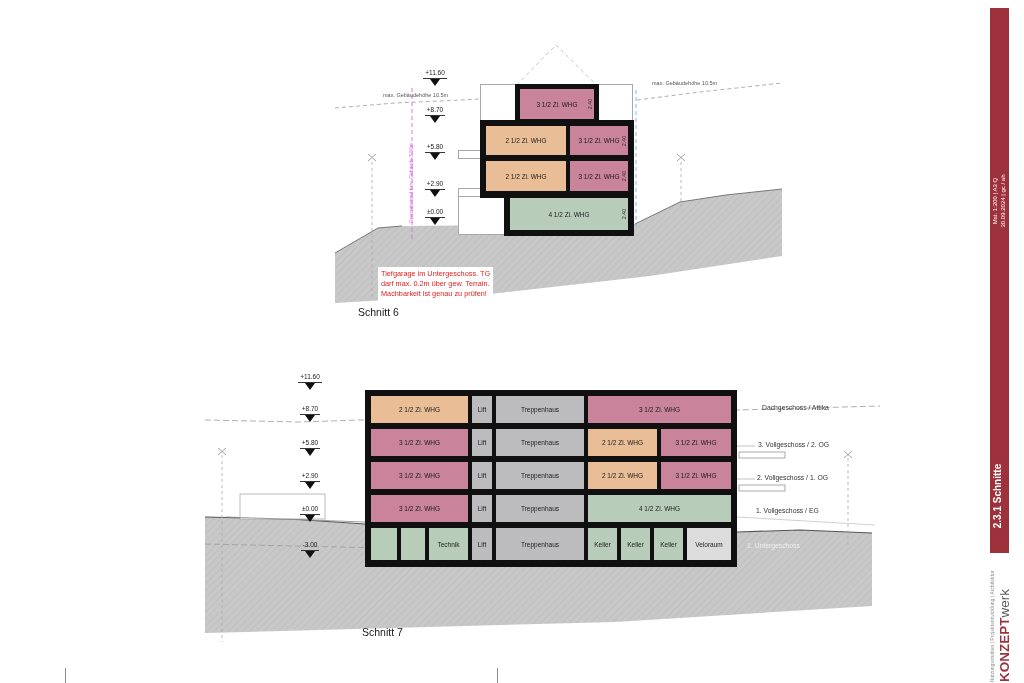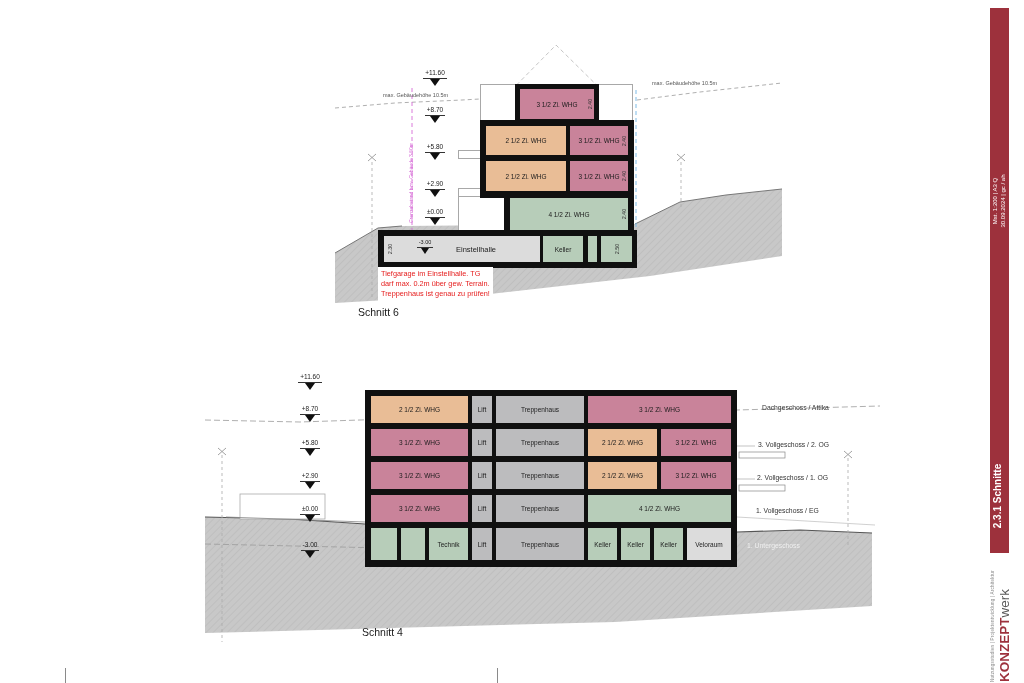--- a/index.html
+++ b/index.html
@@ -112,42 +112,25 @@
       </div>
   </div>
 
   <div class="blackbox" style="left:174px;top:152px;width:130px;height:44px">
     <div class="cell green" style="left:6px;top:6px;right:6px;bottom:6px">
       <span>4 1/2 Zi. WHG</span>
       <span class="vdim">2.40</span>
     </div>
   </div>
 
-  <div class="blackbox" style="left:48px;top:190px;width:259px;height:38px">
-    <div class="cell lgray" style="left:6px;top:6px;width:156px;height:26px;font-size:7.5px">
-      <span class="vdim-left">2.30</span>
-      <div class="elev small" style="left:26px;top:3px;width:30px">
-        <span class="lbl">-3.00</span>
-        <div class="tri"></div>
-      </div>
-      <span style="margin-left:28px">Einstellhalle</span>
-    </div>
-    <div class="cell green" style="left:165px;top:6px;width:40px;height:26px">
-        <span>Keller</span>
-      </div>
-    <div class="cell green" style="left:210px;top:6px;width:9px;height:26px"></div>
-    <div class="cell green" style="left:223px;top:6px;width:31px;height:26px">
-        <span class="vdim" style="right:2px">2.50</span>
-      </div>
-  </div>
 
   <div class="annotation" style="left:48px;top:227px">
-    <div>Tiefgarage im Einstellhalle. TG</div>
+    <div>Tiefgarage im Untergeschoss. TG</div>
     <div>darf max. 0.2m über gew. Terrain.</div>
-    <div>Treppenhaus ist genau zu prüfen!</div>
+    <div>Machbarkeit ist genau zu prüfen!</div>
   </div>
 
   <div class="title" style="left:28px;top:266px">Schnitt 6</div>
 </div>
 
 <div class="section s2">
   <svg class="layer" width="690" height="290" viewBox="0 0 690 290">
     <defs>
       <pattern id="hatch2" width="5" height="5" patternUnits="userSpaceOnUse" patternTransform="rotate(45)">
         <rect width="5" height="5" fill="#c8c8c8"></rect>
@@ -269,21 +252,21 @@
         <span>Veloraum</span>
       </div>
   </div>
 
   <div class="flabel" style="left:567px;top:44px">Dachgeschoss / Attika</div>
   <div class="flabel" style="left:563px;top:81px">3. Vollgeschoss / 2. OG</div>
   <div class="flabel" style="left:562px;top:114px">2. Vollgeschoss / 1. OG</div>
   <div class="flabel" style="left:561px;top:147px">1. Vollgeschoss / EG</div>
   <div class="flabel" style="left:552px;top:182px;color:#efefef">1. Untergeschoss</div>
 
-  <div class="title" style="left:167px;top:266px">Schnitt 4</div>
+  <div class="title" style="left:167px;top:266px">Schnitt 7</div>
 </div>
 
 <div class="sidebar-bar"></div>
 <div class="sidebar-meta">
   <div>Mst. 1:200 | A3 Q</div>
   <div>30.09.2024 | gc / ah</div>
 </div>
 <div class="sheet-title">2.3.1 Schnitte</div>
 <div class="brand">
   <span class="tag">Nutzungsstudien | Projektentwicklung | Architektur</span>

